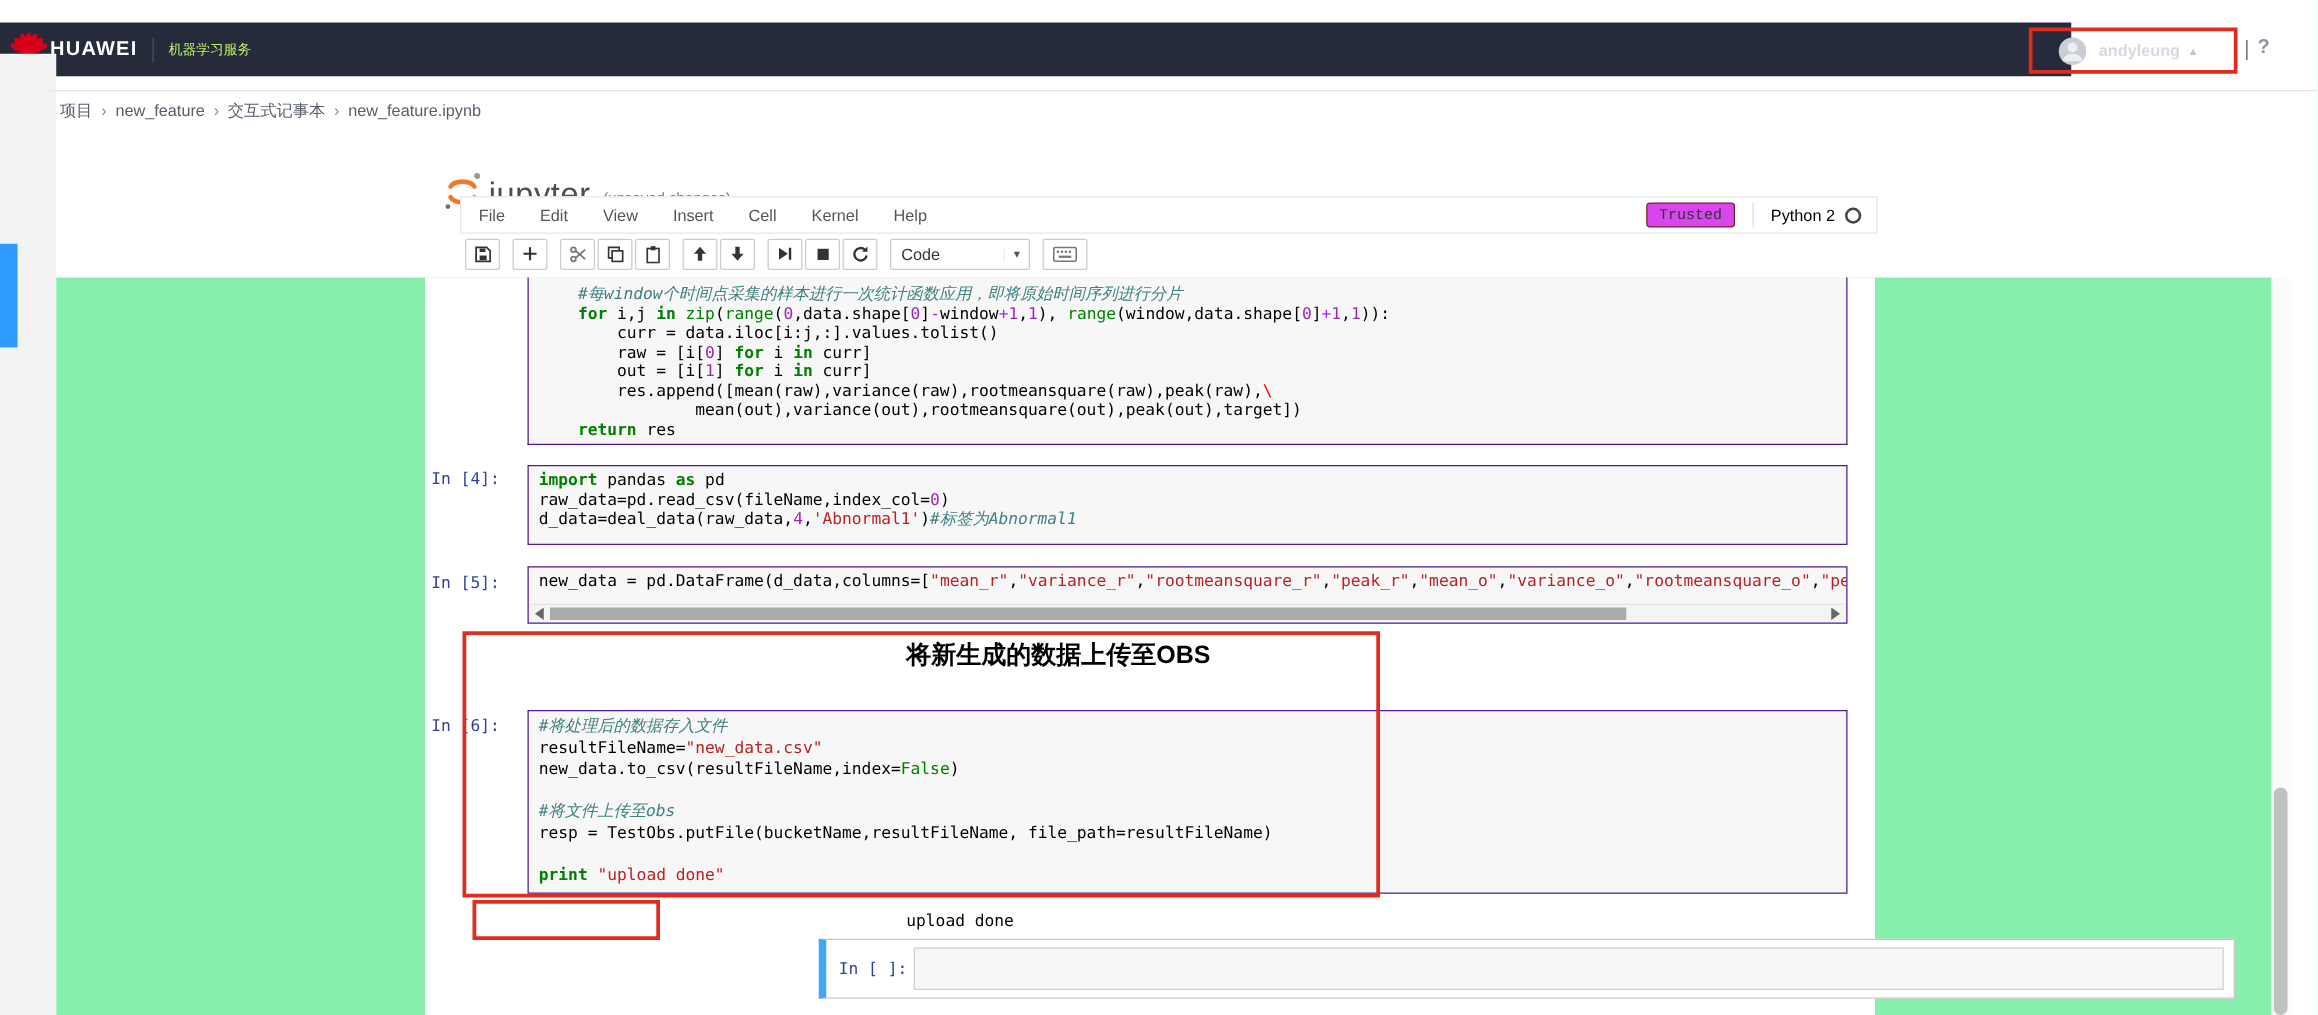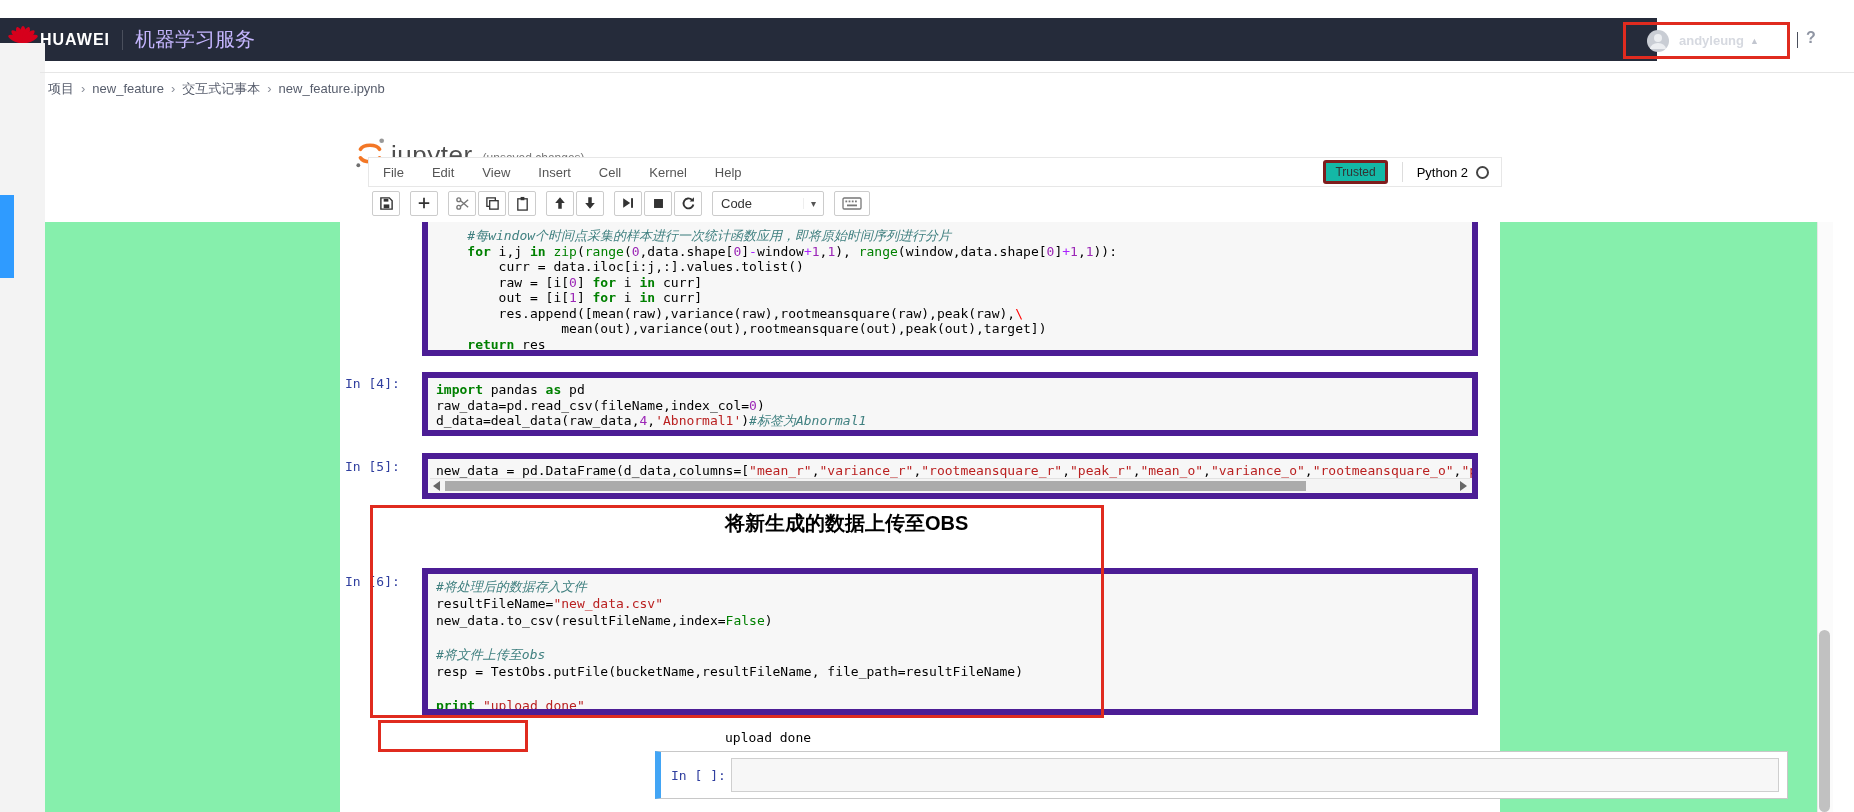--- a/index.html
+++ b/index.html
@@ -5,21 +5,21 @@
   * { margin:0; padding:0; box-sizing:border-box; }
   html,body { width:1854px; height:812px; background:#fff; overflow:hidden;
               font-family:"Liberation Sans","DejaVu Sans",sans-serif; }
   .abs { position:absolute; }
   #screen { position:relative; width:1854px; height:812px; background:#fff; }
 
   
   #topbar { left:0; top:18px; width:1657px; height:43px; background:#252b3a; display:flex; align-items:center; }
   .brand-text { color:#fff; font-weight:bold; font-size:16px; letter-spacing:1px; margin-left:6px; }
   .top-divider { width:1px; height:20px; background:#4a4f5c; margin:0 12px; }
-  .service-title { color:#c4b5fd; font-size:20px; }
+  .service-title { color:#bef264; font-size:11px; }
   #user-box { position:absolute; left:1623px; top:4px; width:167px; height:37px;
               border:3px solid #e02b1f; display:flex; align-items:center; padding-left:20px;font-weight:bold; }
   .user-name { color:#d6d9e0; font-size:13px; margin-left:9px; }
   .caret-up { color:#c2c6cf; font-size:9px; margin-left:6px; }
   .top-divider2 { position:absolute; left:1797px; top:14px; width:1px; height:16px; background:#4a4f5c; }
   .help-q { position:absolute; left:1806px; top:11px; color:#8f95a3; font-size:16px; font-weight:bold; }
 
   
   #left-gutter { left:0; top:43px; width:45px; height:769px; background:#f3f3f3; }
   #blue-bar { left:0; top:195px; width:14px; height:83px; background:#2f9bff; }
@@ -32,38 +32,38 @@
 
   
   #jlogo-row { left:353px; top:112px; height:36px; display:flex; align-items:flex-end;margin-top:22px; }
   .jlogo-text { font-size:26px; color:#4e4e4e; letter-spacing:0.5px; line-height:30px; margin-left:4px; }
   .jstatus { font-size:12px; color:#777; margin-left:10px; margin-bottom:5px; }
 
   #menubar { left:368px; top:157px; width:1134px; height:30px; border:1px solid #e7e7e7;
              background:#fff; display:flex; align-items:center; }
   .menu-item { font-size:13px; color:#555; padding:0 14px; cursor:pointer; }
   .menu-spacer { flex:1; }
-  #trusted-btn { font-size:12px; color:#333; border:3px solid #7f1d1d; border-radius:3px; padding:2px 9px; background:#14b8a6; }
+  #trusted-btn { font-size:12px; color:#333; border:1px solid #7f1d1d; border-radius:3px; padding:2px 9px; background:#d946ef;font-family:Liberation Mono, monospace; }
   .kernel-div { width:1px; height:20px; background:#ddd; margin:0 14px; }
   #kernel-name { font-size:13px; color:#000; }
   .kernel-circle { width:13px; height:13px; border:2px solid #444; border-radius:50%; margin:0 12px 0 8px; }
 
   #toolbar { left:372px; top:190px; height:26px; display:flex; align-items:center; }
   .tbtn { width:28px; height:25px; background:#fff; border:1px solid #ccc; border-radius:2px;
           display:flex; align-items:center; justify-content:center; margin-right:2px; }
   .tgroup { display:flex; margin-right:8px; }
   #celltype-dd { width:112px; height:25px; border:1px solid #ccc; border-radius:2px; background:#fff;
                  display:flex; align-items:center; font-size:13px; color:#333; padding-left:8px; margin-right:10px; }
   #celltype-dd .dd-caret { margin-left:auto; padding:0 7px; color:#555; font-size:10px; border-left:1px solid #eee; }
 
   
   #canvas { left:45px; top:222px; width:1772px; height:590px; background:#86efac; }
   #nb-container { position:absolute; left:295px; top:0; width:1160px; height:590px; background:#fff; }
 
-  .inbox { position:absolute; background:#f7f7f7; border:6px solid #4c1d95; padding:4px 8px; overflow:hidden; }
+  .inbox { position:absolute; background:#f7f7f7; border:1px solid #4c1d95; padding:4px 8px; overflow:hidden; }
   .codeline { font-family:"DejaVu Sans Mono","Liberation Mono",monospace; font-size:13px;
               line-height:15.5px; white-space:pre; }
   .lh17 .codeline { line-height:17px; }
   .prompt { position:absolute; font-family:"DejaVu Sans Mono","Liberation Mono",monospace;
             font-size:13px; color:#303f9f; white-space:pre; }
   .tk-k { color:#008000; font-weight:bold; }
   .tk-b { color:#008000; }
   .tk-n { color:#9b26b6; }
   .tk-o { color:#aa22ff; }
   .tk-s { color:#ba2121; }

